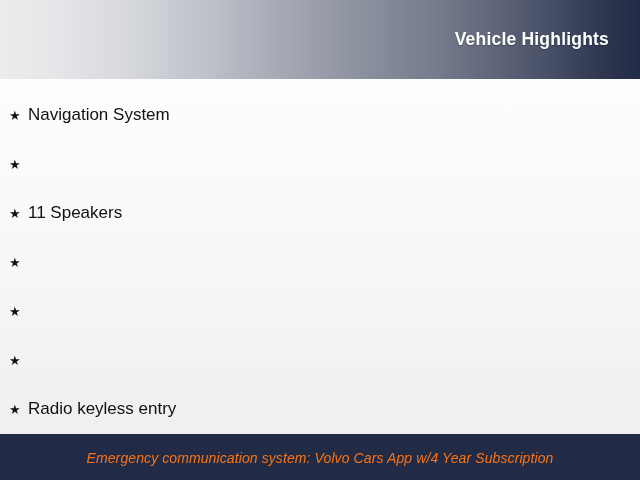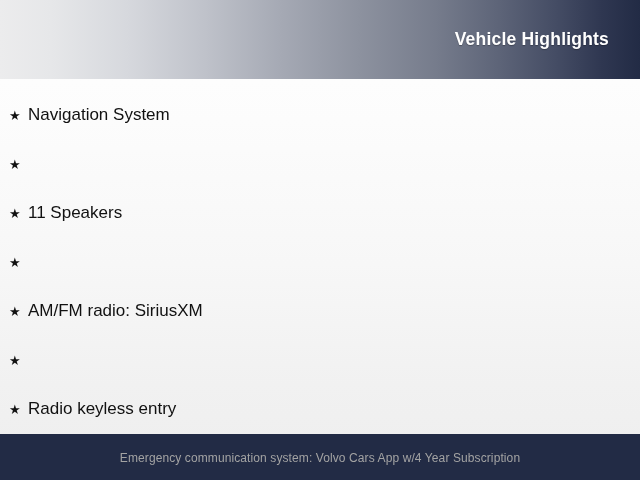--- a/index.html
+++ b/index.html
@@ -92,25 +92,26 @@
   
   .footer {
     flex: 0 0 47px;
     height: 47px;
     background: #222b45;
     display: flex;
     align-items: center;
     justify-content: center;
   }
   .footer-text {
-    color: #a3a3a3;
-    font-size: 12px;
+    color: #f97316;
+    font-size: 14px;
     line-height: 1;
     white-space: nowrap;
     letter-spacing: 0.1px;
+    font-style: italic;
   }
 </style>
 </head>
 <body>
 
 <div id="slide">
 
   <div class="header">
     <div class="header-title">Vehicle Highlights</div>
   </div>
@@ -130,21 +131,20 @@
       <span class="feature-bullet">★</span>
       <span class="feature-label">11 Speakers</span>
     </li>
 
     <li class="feature-item">
       <span class="feature-bullet">★</span>
     </li>
 
     <li class="feature-item">
       <span class="feature-bullet">★</span>
-      <span class="feature-label">AM/FM radio: SiriusXM</span>
     </li>
 
     <li class="feature-item">
       <span class="feature-bullet">★</span>
     </li>
 
     <li class="feature-item">
       <span class="feature-bullet">★</span>
       <span class="feature-label">Radio keyless entry</span>
     </li>

